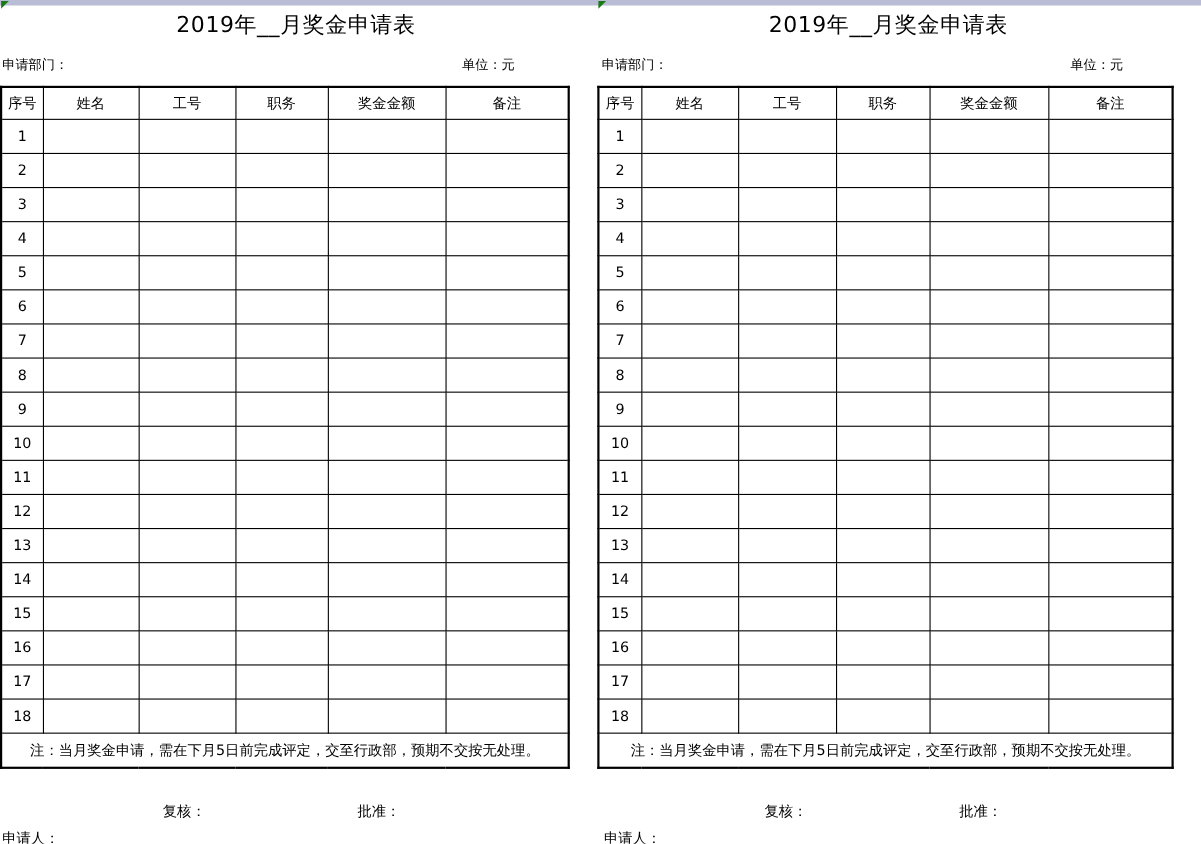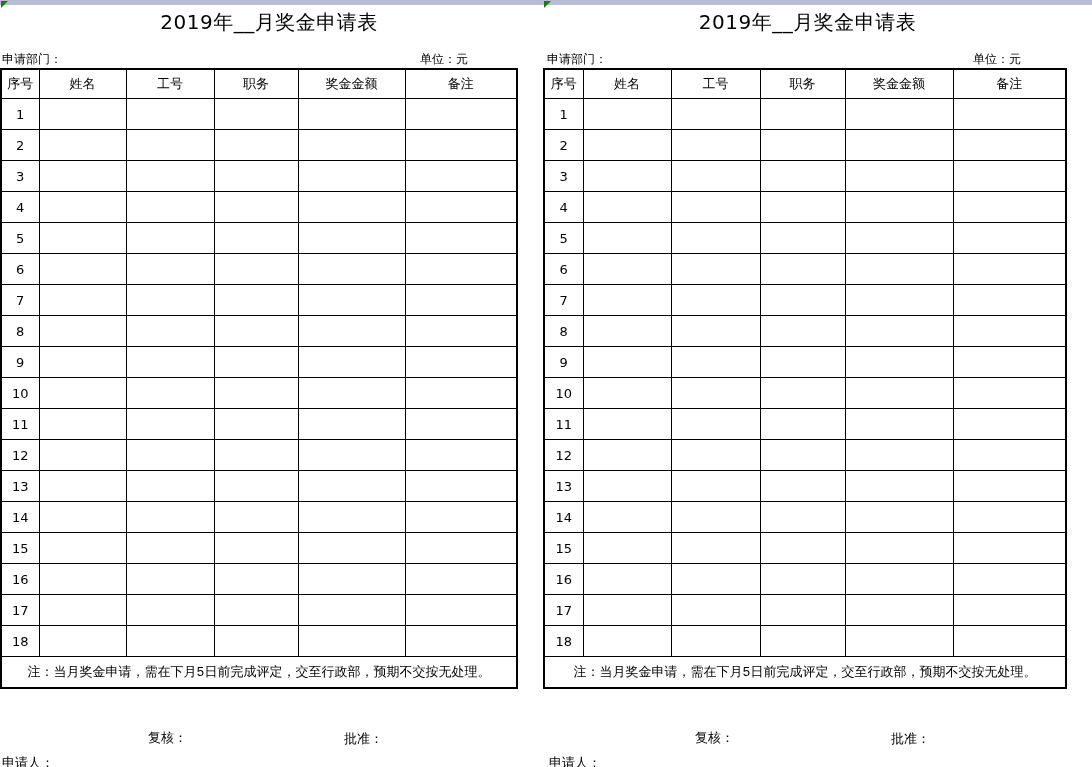--- a/index.html
+++ b/index.html
@@ -66,21 +66,21 @@
     left: 2px;
   }
   .meta-right {
     right: 52px;
   }
   .form.right .meta-left { left: 4px; }
   .form.right .meta-right { right: 52px; }
 
   table.grid {
     position: absolute;
-    top: 68px;
+    top: 78px;
     border-collapse: collapse;
     table-layout: fixed;
     border: 2px solid #000000;
   }
   .form.left table.grid  { left: 0px;  width: 518px; }
   .form.right table.grid { left: 0px;  width: 524px; }
 
   table.grid th, table.grid td {
     border: 1px solid #000000;
     padding: 0;
@@ -97,35 +97,34 @@
   }
   table.grid td.seq {
     font-size: 13px;
   }
   td.note-cell {
     text-align: left;
     padding-left: 4px;
     font-size: 12px;
     height: 26px;
     white-space: nowrap;
-    font-family: Liberation Mono, monospace;
   }
 
   .sign-row {
     position: absolute;
     top: 728px;
     height: 22px;
     font-size: 13px;
     line-height: 22px;
     white-space: nowrap;
   }
   .sign-item { position: absolute; }
   .sign-applicant { left: 2px; margin-top: 24px; }
-  .sign-review    { left: 148px; font-family: Liberation Mono, monospace; }
-  .sign-approve   { left: 325px; margin-left: 19px; }
+  .sign-review    { left: 148px; }
+  .sign-approve   { left: 325px; }
   .form.right .sign-applicant { left: 6px; }
   .form.right .sign-review    { left: 152px; }
   .form.right .sign-approve   { left: 329px; }
 
   .col-seq    { width: 38px; }
   .col-name   { width: 87px; }
   .col-id     { width: 88px; }
   .col-post   { width: 84px; }
   .col-amount { width: 107px; }
   .col-remark { width: 112px; }

